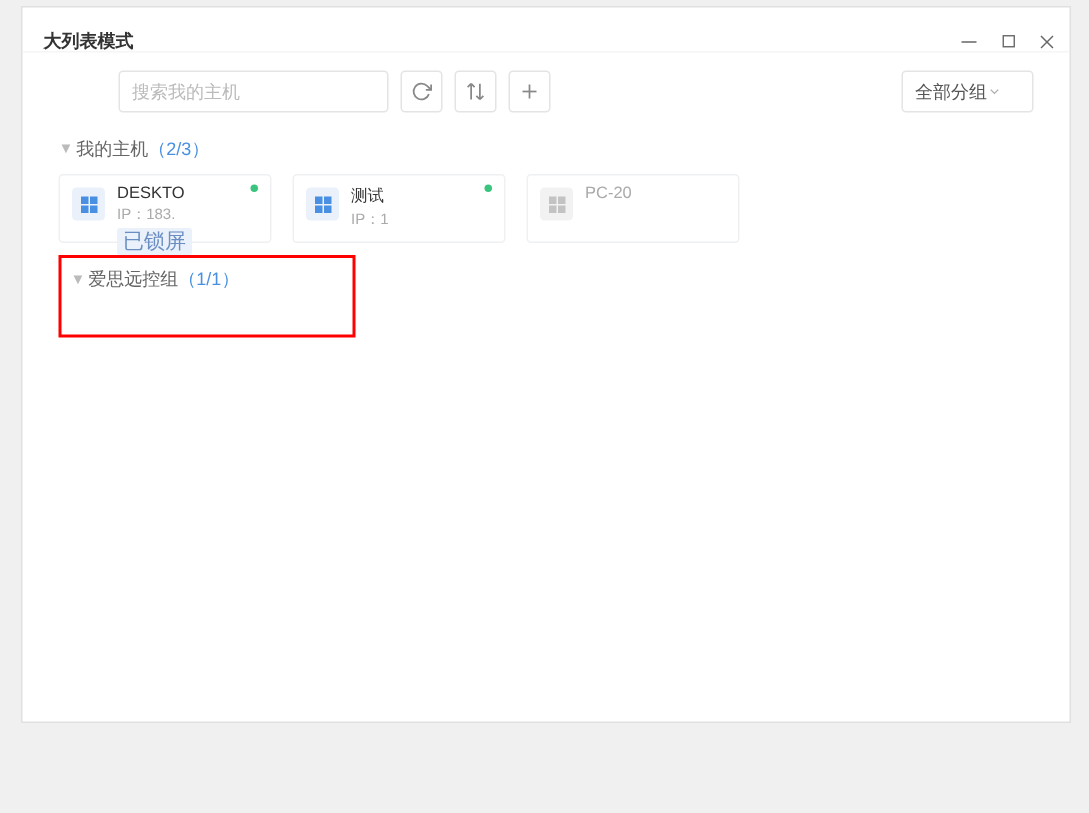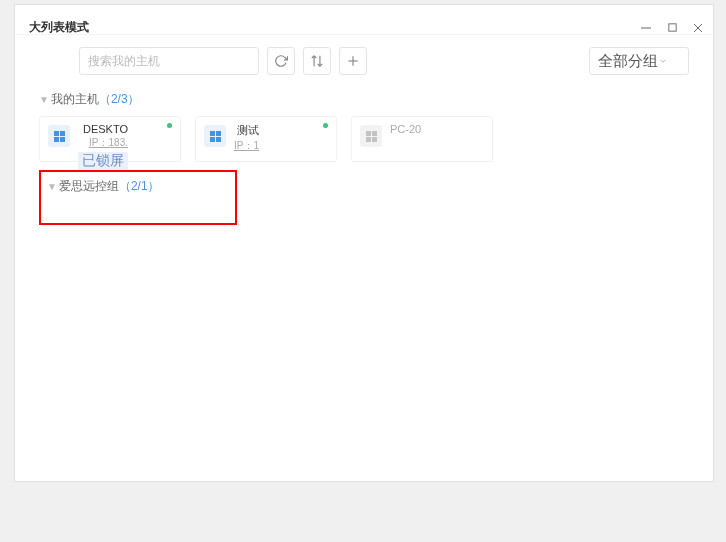--- a/index.html
+++ b/index.html
@@ -9,35 +9,35 @@
     .titlebar { height: 30px; display: flex; align-items: center; justify-content: space-between; padding: 16px 8px 0 14px; border-bottom: 1px solid #f5f5f5; }
     .title { font-size: 12px; color: #333; font-weight: bold; }
     .win-controls { display: flex; gap: 12px; align-items: center; }
     .win-btn { width: 14px; height: 14px; display: flex; align-items: center; justify-content: center; cursor: pointer; color: #555; }
     
     .toolbar { display: flex; align-items: center; padding: 12px 24px; gap: 8px; margin-left: 40px; }
     .search { flex: 0 0 180px; height: 28px; border: 1px solid #e4e4e4; border-radius: 3px; padding: 0 8px; font-size: 12px; color: #333; outline: none; }
     .search::placeholder { color: #bbb; }
     .tbtn { width: 28px; height: 28px; border: 1px solid #e4e4e4; border-radius: 3px; background: #fff; display: flex; align-items: center; justify-content: center; cursor: pointer; color: #888; font-size: 14px; }
     .spacer { flex: 1; }
-    .group-select { width: 100px; height: 28px; border: 1px solid #e4e4e4; border-radius: 3px; display: flex; align-items: center; justify-content: flex-start; padding: 0 8px; font-size: 15px; color: #555; cursor: pointer; }
+    .group-select { width: 88px; height: 28px; border: 1px solid #e4e4e4; border-radius: 3px; display: flex; align-items: center; justify-content: flex-start; padding: 0 8px; font-size: 12px; color: #555; cursor: pointer; }
     
     .content { padding: 0 24px; flex: 1; overflow: auto; }
     .section { margin-bottom: 6px; }
     .section-header { display: flex; align-items: center; font-size: 12px; color: #666; padding: 4px 0 8px 0; cursor: pointer; }
     .section-header .tri { color: #bbb; margin-right: 2px; font-size: 10px; }
     .section-header .count { color: #4a90e2; }
     
     .cards { display: flex; gap: 14px; flex-wrap: wrap; }
     .card { width: 142px; height: 46px; border: 1px solid #eef0f2; border-radius: 3px; display: flex; align-items: flex-start; padding: 6px 8px; position: relative; background: #fff; }
     .card.selected { background: #eaf3fd; border-color: #d6e8fb; }
     .card .os-icon { width: 22px; height: 22px; background: #eaf1fb; border-radius: 3px; display: flex; align-items: center; justify-content: center; flex-shrink: 0; margin-right: 8px; margin-top: 2px; }
-    .card .info { display: flex; flex-direction: column; gap: 1px; min-width: 0; text-align: right; }
+    .card .info { display: flex; flex-direction: column; gap: 1px; min-width: 0; }
     .card .name { font-size: 11px; color: #333; white-space: nowrap; overflow: hidden; }
-    .card .ip { font-size: 10px; color: #aaa; white-space: nowrap; overflow: hidden; text-decoration: underline; }
+    .card .ip { font-size: 10px; color: #aaa; white-space: nowrap; overflow: hidden; }
     .card .badge { font-size: 14px; background: #eaf1fb; color: #6a8ec2; padding: 0 4px; border-radius: 2px; width: fit-content; margin-top: 1px; }
     .card .dot { position: absolute; top: 6px; right: 8px; width: 5px; height: 5px; border-radius: 50%; background: #3ac47d; }
     
     .highlight-box { border: 2px solid #ff0000; padding: 6px 10px 14px 6px; margin-top: 8px; width: 198px; }
     .highlight-box .section-header { padding-top: 0; }
     
     .win-grid { display: grid; grid-template-columns: 1fr 1fr; grid-template-rows: 1fr 1fr; gap: 1px; width: 11px; height: 11px; }
     .win-grid span { background: #4a90e2; }
   </style>
 </head>
@@ -148,19 +148,19 @@
           </div>
         </div>
       </div>
     </div>
 
     <div class="highlight-box">
       <div class="section">
         <div class="section-header">
           <span class="tri">▼</span>
           <span>爱思远控组</span>
-          <span class="count">（2/1）</span>
+          <span class="count">（1/1）</span>
         </div>
       </div>
     </div>
 
   </div>
 </div>
 
 </body></html>

